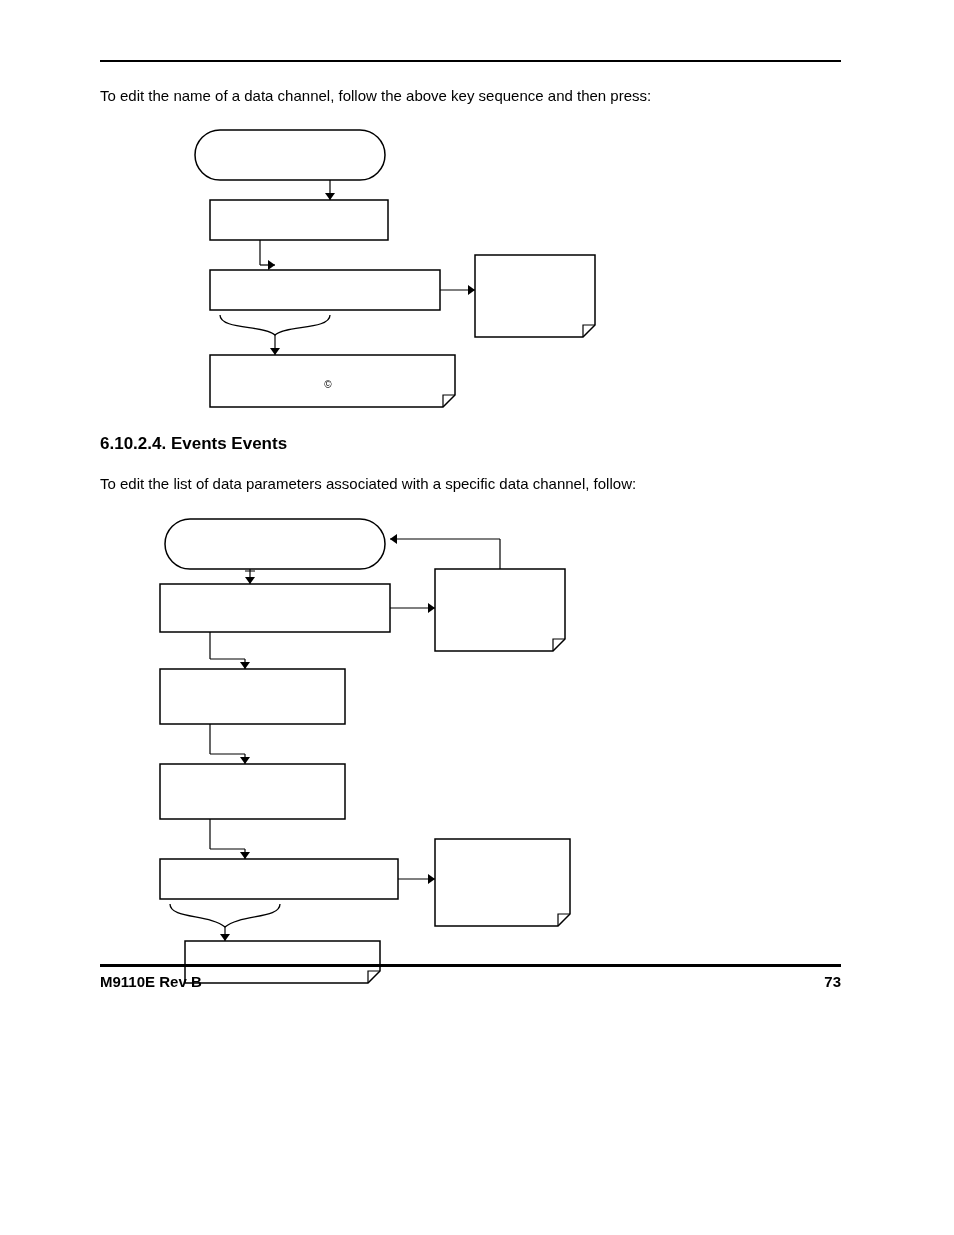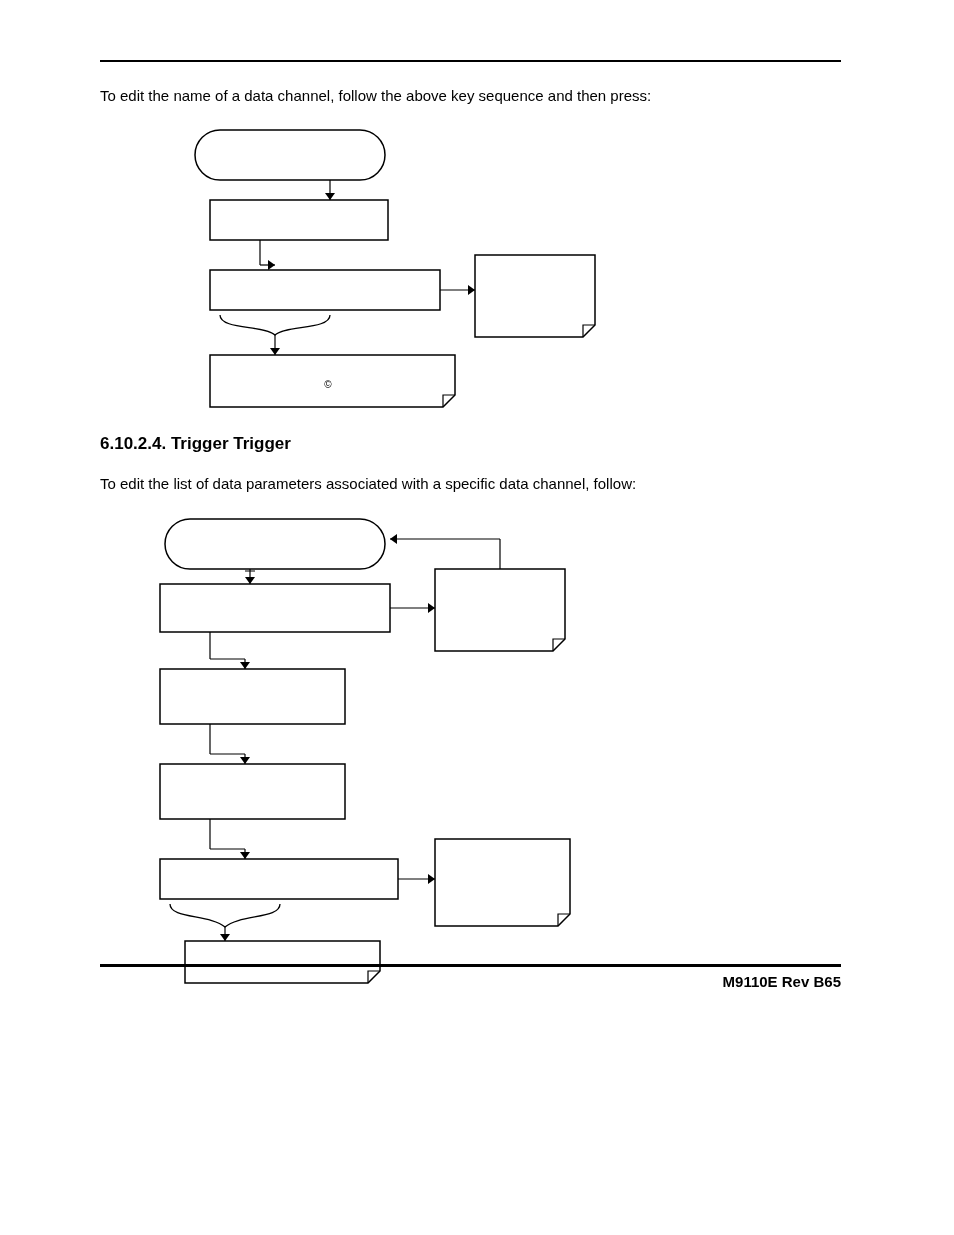--- a/index.html
+++ b/index.html
@@ -41,21 +41,21 @@
     left: 100px;
     right: 100px;
     bottom: 245px;
   }
   .footer-rule {
     border-top: 3px solid #000;
     margin-bottom: 6px;
   }
   .footer-row {
     display: flex;
-    justify-content: flex-end;
+    justify-content: space-between;
     font-weight: bold;
     font-size: 15px;
   }
 </style>
 </head>
 <body>
 
 <div class="page">
 
   <div class="top-rule"></div>
@@ -92,21 +92,21 @@
       <line x1="175" y1="215" x2="175" y2="235" stroke="#000" stroke-width="1.2"></line>
       <polygon points="175,235 170,228 180,228" fill="#000"></polygon>
 
       <path d="M110,235 h245 v40 l-12,12 h-233 z" fill="#fff" stroke="#000" stroke-width="1.5"></path>
       <path d="M355,275 l-12,0 l0,12" fill="none" stroke="#000" stroke-width="1.2"></path>
 
       <text x="228" y="268" font-size="10" text-anchor="middle">©</text>
     </svg>
   </div>
 
-  <h3 class="heading">6.10.2.4. Trigger Trigger</h3>
+  <h3 class="heading">6.10.2.4. Events Events</h3>
 
   <p class="body-text">To edit the list of data parameters associated with a specific data channel, follow:</p>
 
   <div class="diagram">
     <svg width="520" height="480" viewBox="0 0 520 480">
 
       <path d="M90,10 h170 a25,25 0 0 1 25,25 a25,25 0 0 1 -25,25 h-170 a25,25 0 0 1 -25,-25 a25,25 0 0 1 25,-25 z" fill="#fff" stroke="#000" stroke-width="1.5"></path>
 
       <line x1="400" y1="30" x2="290" y2="30" stroke="#000" stroke-width="1.2"></line>
       <polygon points="290,30 297,25 297,35" fill="#000"></polygon>
@@ -159,17 +159,17 @@
 
       <path d="M85,432 h195 v30 l-12,12 h-183 z" fill="#fff" stroke="#000" stroke-width="1.5"></path>
       <path d="M280,462 l-12,0 l0,12" fill="none" stroke="#000" stroke-width="1.2"></path>
     </svg>
   </div>
 
   <div class="footer-wrap">
     <div class="footer-rule"></div>
     <div class="footer-row">
       <span>M9110E Rev B</span>
-      <span>65</span>
+      <span>73</span>
     </div>
   </div>
 
 </div>
 
 </body></html>

